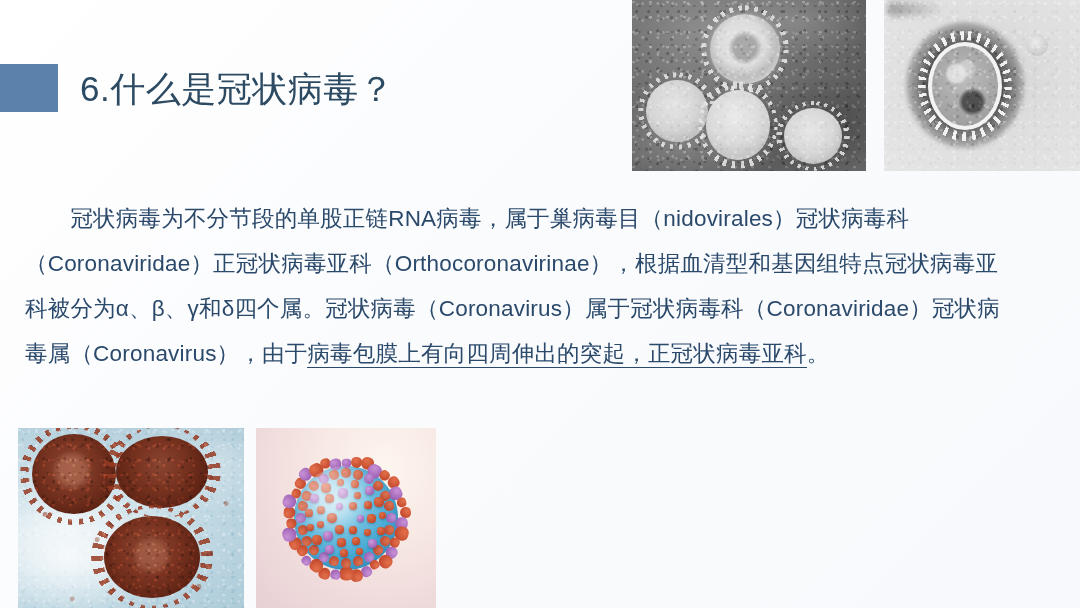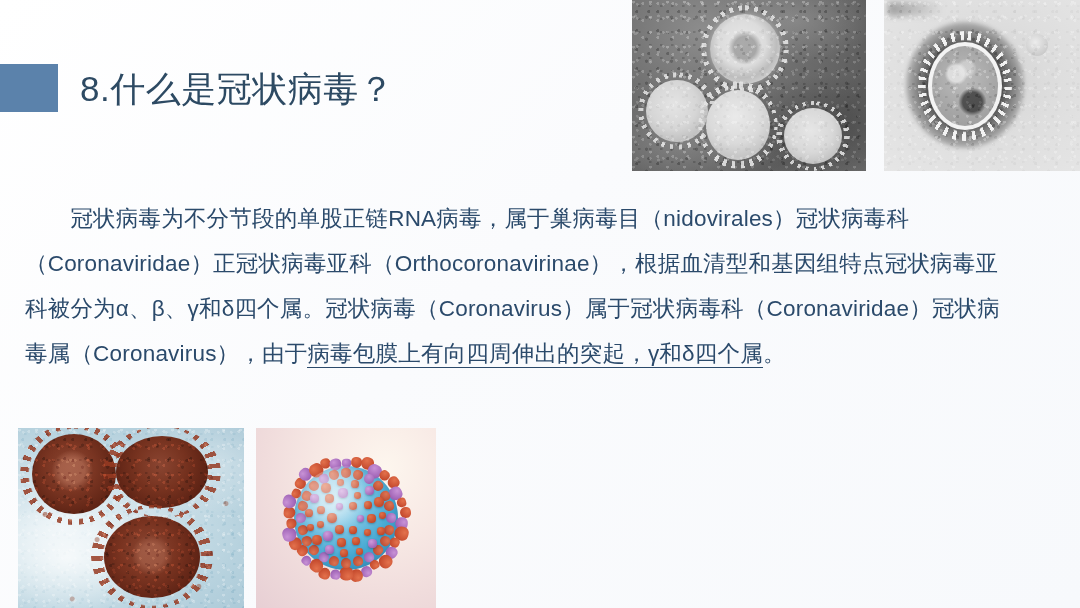--- a/index.html
+++ b/index.html
@@ -174,25 +174,25 @@
     border-radius: 45%;
   }
 </style>
 </head>
 <body>
 
 <div class="slide">
 
   <div class="title-row">
     <div class="title-accent"></div>
-    <div class="title-text">8.什么是冠状病毒？</div>
+    <div class="title-text">6.什么是冠状病毒？</div>
   </div>
 
   <div class="body-text">
-    <span class="seg">　　冠状病毒为不分节段的单股正链RNA病毒，属于巢病毒目（nidovirales）冠状病毒科（Coronaviridae）正冠状病毒亚科（Orthocoronavirinae），根据血清型和基因组特点冠状病毒亚科被分为α、β、γ和δ四个属。冠状病毒（Coronavirus）属于冠状病毒科（Coronaviridae）冠状病毒属（Coronavirus），由于</span><span class="seg u">病毒包膜上有向四周伸出的突起，γ和δ四个属</span><span class="seg">。</span>
+    <span class="seg">　　冠状病毒为不分节段的单股正链RNA病毒，属于巢病毒目（nidovirales）冠状病毒科（Coronaviridae）正冠状病毒亚科（Orthocoronavirinae），根据血清型和基因组特点冠状病毒亚科被分为α、β、γ和δ四个属。冠状病毒（Coronavirus）属于冠状病毒科（Coronaviridae）冠状病毒属（Coronavirus），由于</span><span class="seg u">病毒包膜上有向四周伸出的突起，正冠状病毒亚科</span><span class="seg">。</span>
   </div>
 
   <div class="em-left grain">
 
     <div style="position:absolute;inset:0;background:
           radial-gradient(ellipse at 30% 18%, #8d8d8d 0%, #707070 40%, #5d5d5d 75%, #6a6a6a 100%);"></div>
     <div style="position:absolute;inset:0;background:
           radial-gradient(ellipse 60% 40% at 20% 85%, rgba(150,150,150,.55), transparent 70%),
           radial-gradient(ellipse 55% 45% at 85% 75%, rgba(60,60,60,.5), transparent 70%),
           radial-gradient(ellipse 50% 35% at 70% 12%, rgba(170,170,170,.4), transparent 70%);"></div>

